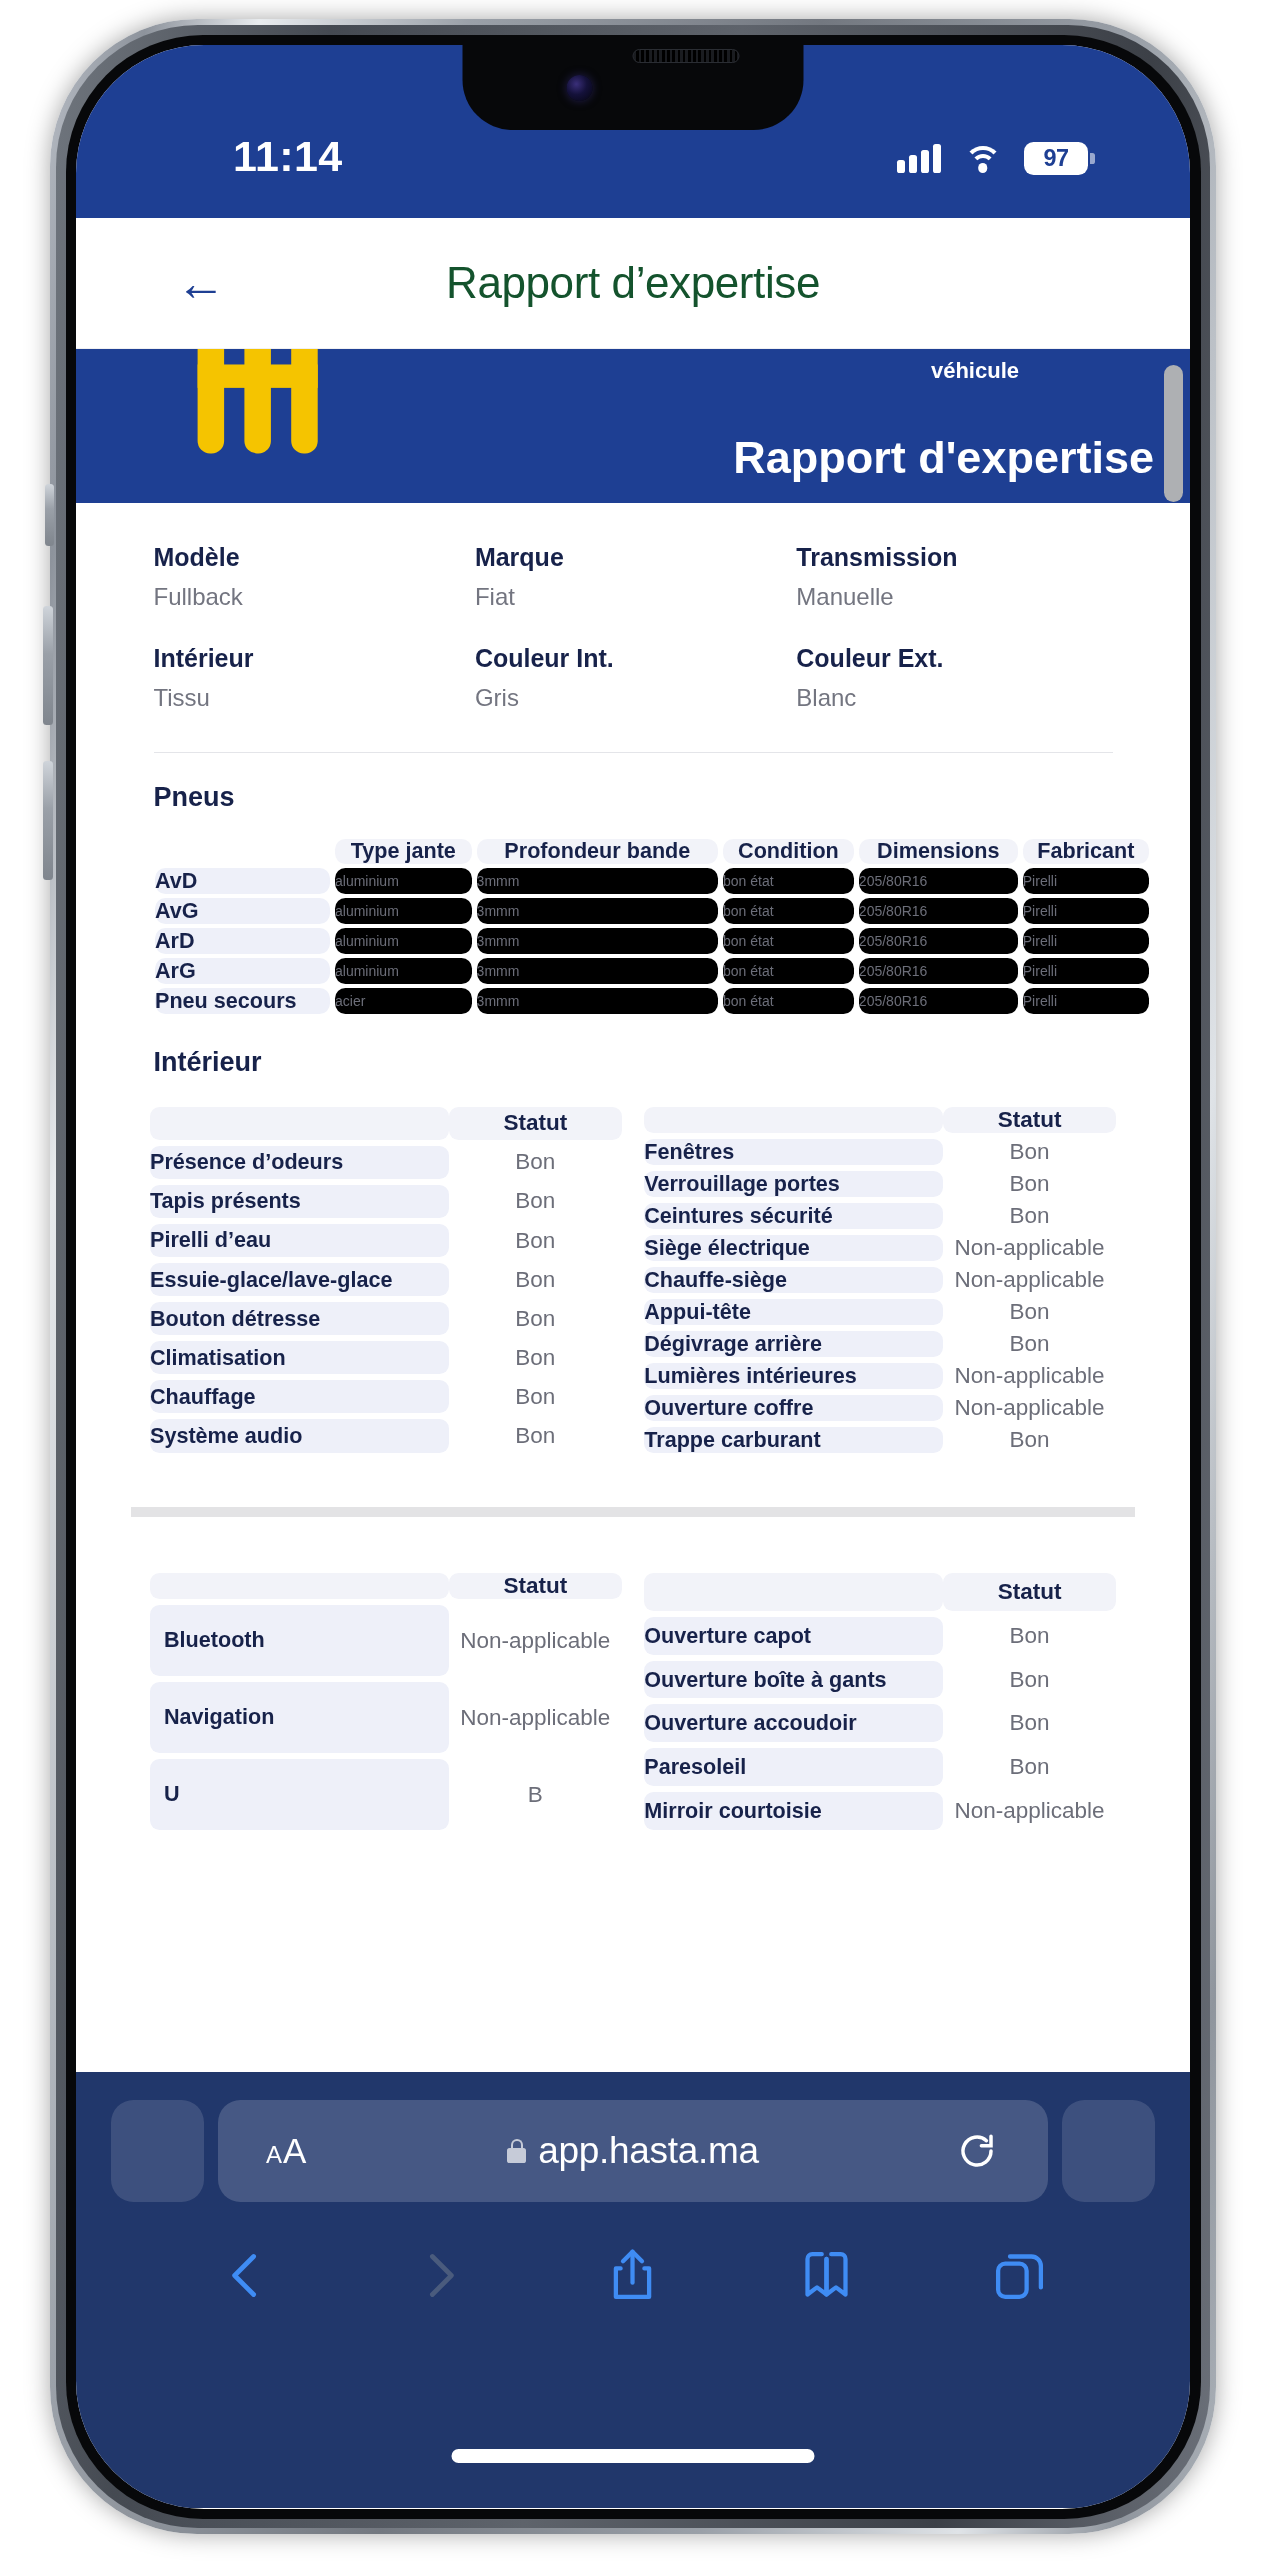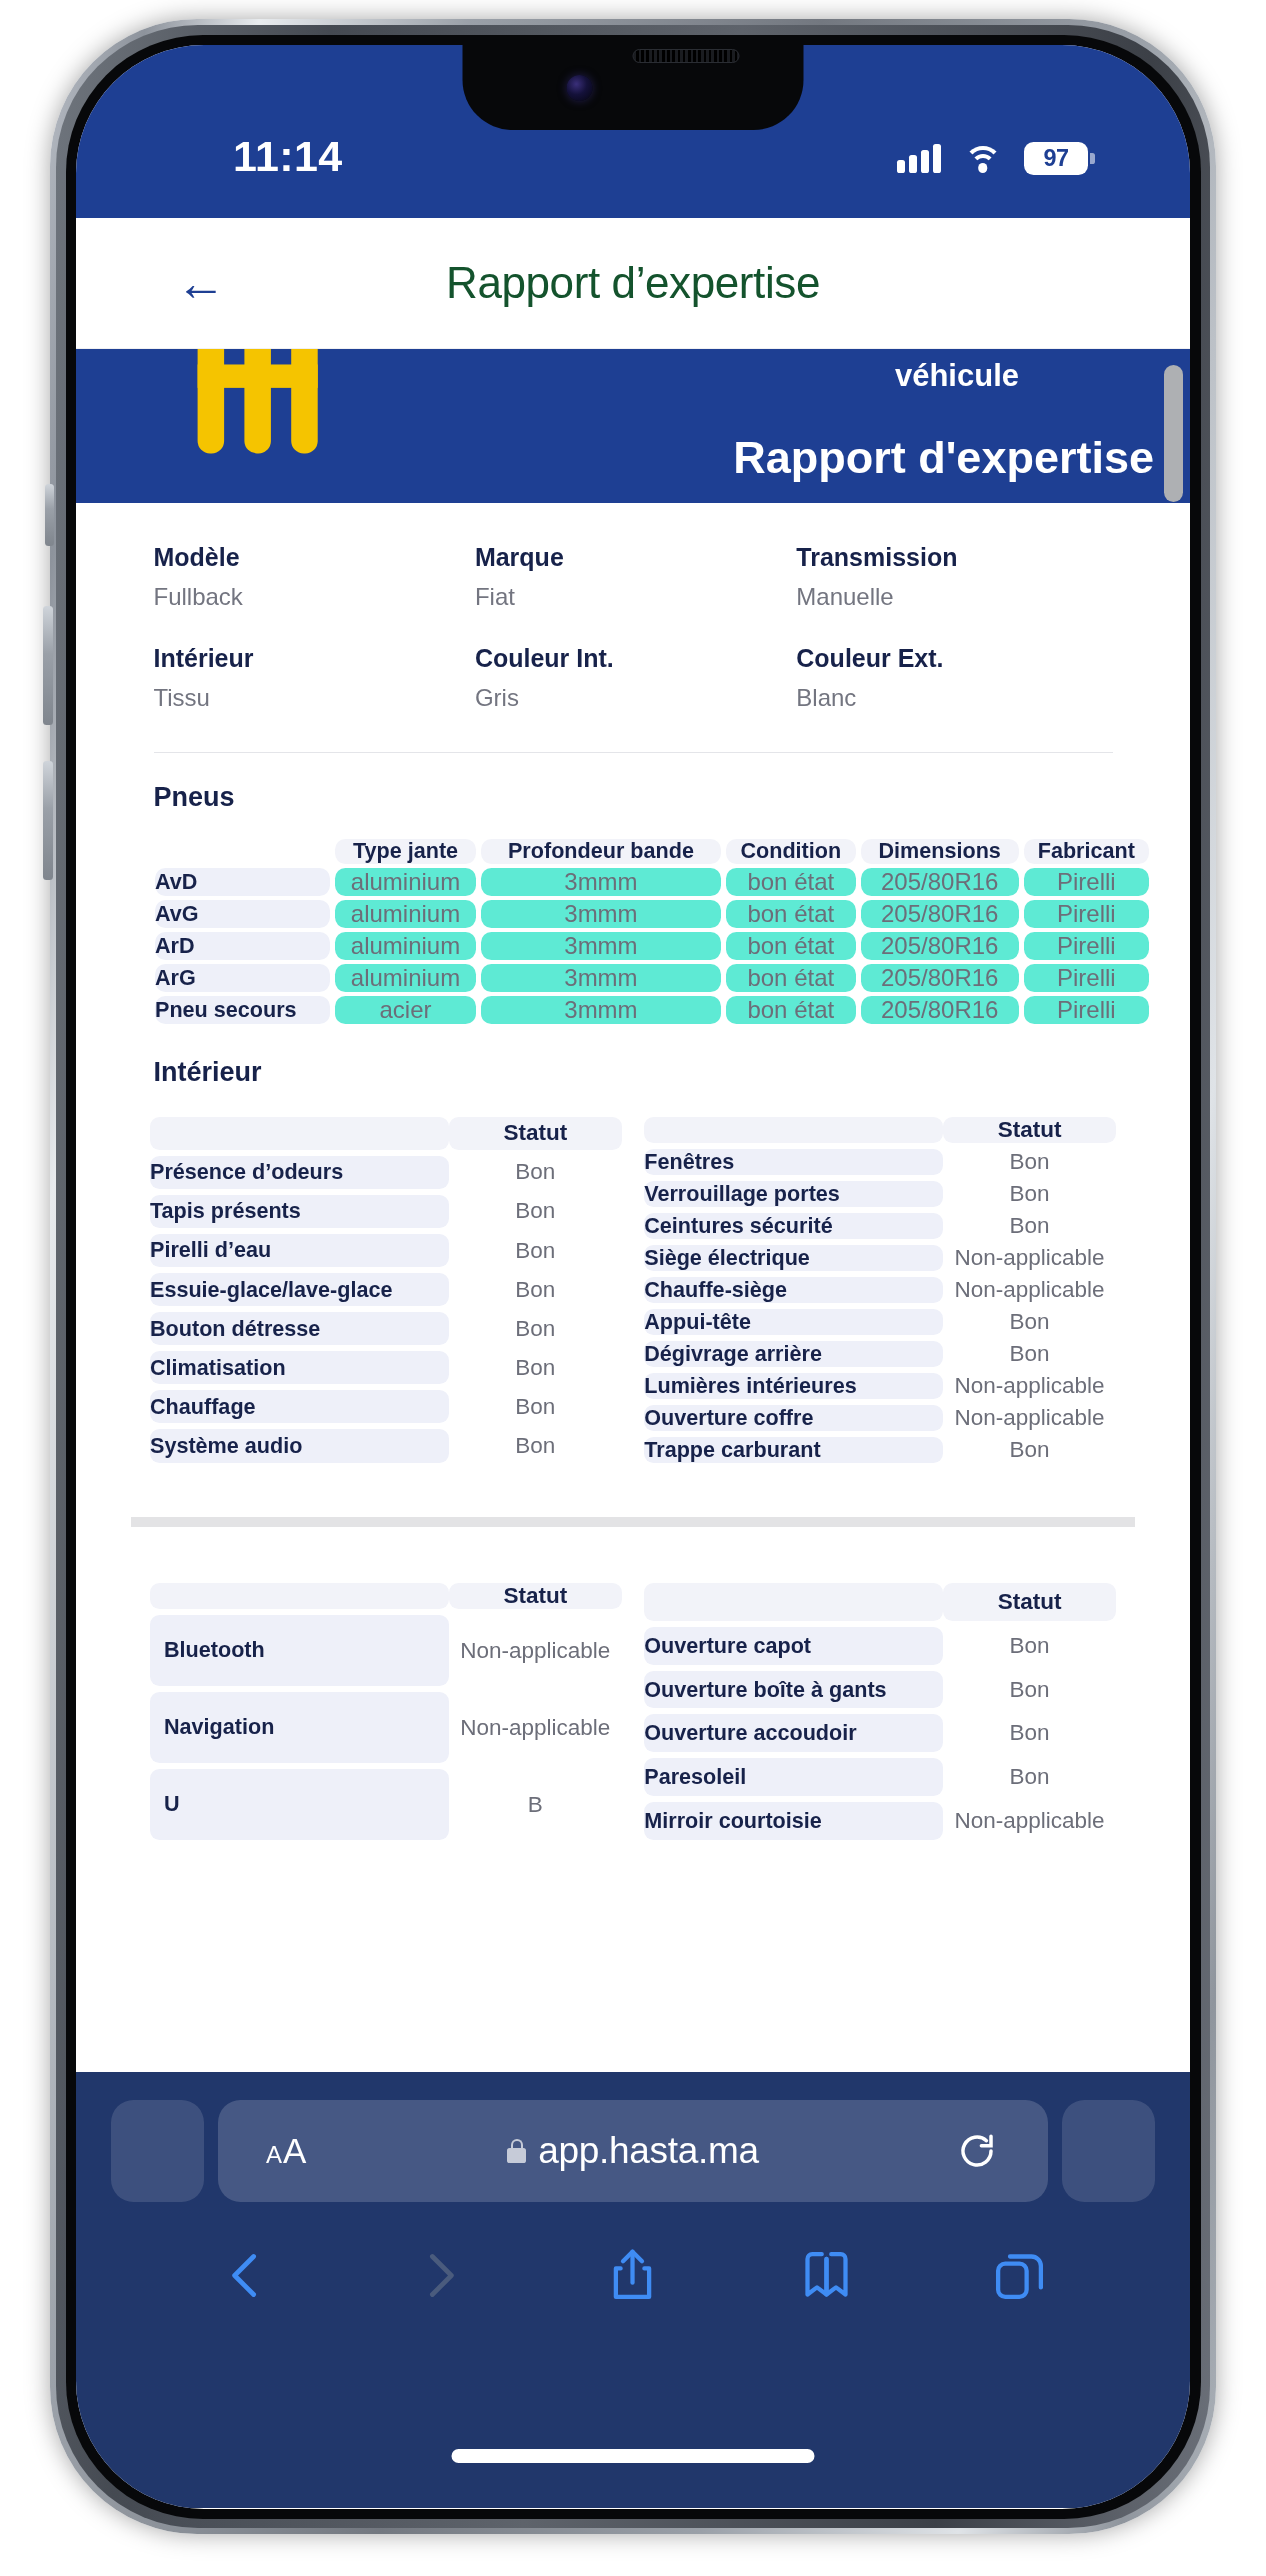--- a/index.html
+++ b/index.html
@@ -167,21 +167,21 @@
     margin: 0 0 0 0;
     height:154px; background:#1e3f93;
     overflow:hidden;
   }
   #logo-hh{
     position:absolute; left:106px; top:-36px;
     width:156px; height:156px;
   }
   #banner-sub{
     position:absolute; right:171px; top:8.7px;
-    color:#fff; font-size:31px; font-weight:700;
+    color:#fff; font-size:22px; font-weight:700;
   }
   #banner-title{
     position:absolute; right:36px; bottom:19px;
     color:#fff; font-size:45px; font-weight:700;
   }
 
   
   #doc-body{ padding: 0 55px; }
 
   .info-grid{
@@ -204,22 +204,22 @@
     background:#f2f3f9; border-radius:10.4px;
     font-size:21.6px; font-weight:700; color:#17224a;
     text-align:center; padding:14.7px 5.2px; line-height:1.15;
   }
   .cell-rowhead{
     background:#eef0f9; border-radius:10.4px;
     font-size:21.6px; font-weight:700; color:#17224a;
     padding:14.7px 14px; text-align:left;
   }
   .cell-val{
-    background:#5eead4; border-radius:10.4px;
-    font-size:24px; color:#6c6e79; text-align:center; padding:14.7px 5.2px;
+    background:#000000; border-radius:10.4px;
+    font-size:14px; color:#6c6e79; padding:14.7px 5.2px;
   }
   .cell-empty{ background:transparent; }
 
   #pneus-table{ margin:0 19px; }
   #pneus-table col.c0{ width:175px; }
 
   
   .two-col{
     display:grid; grid-template-columns: 1fr 1fr; column-gap:22.5px;
     margin:0 19px;

